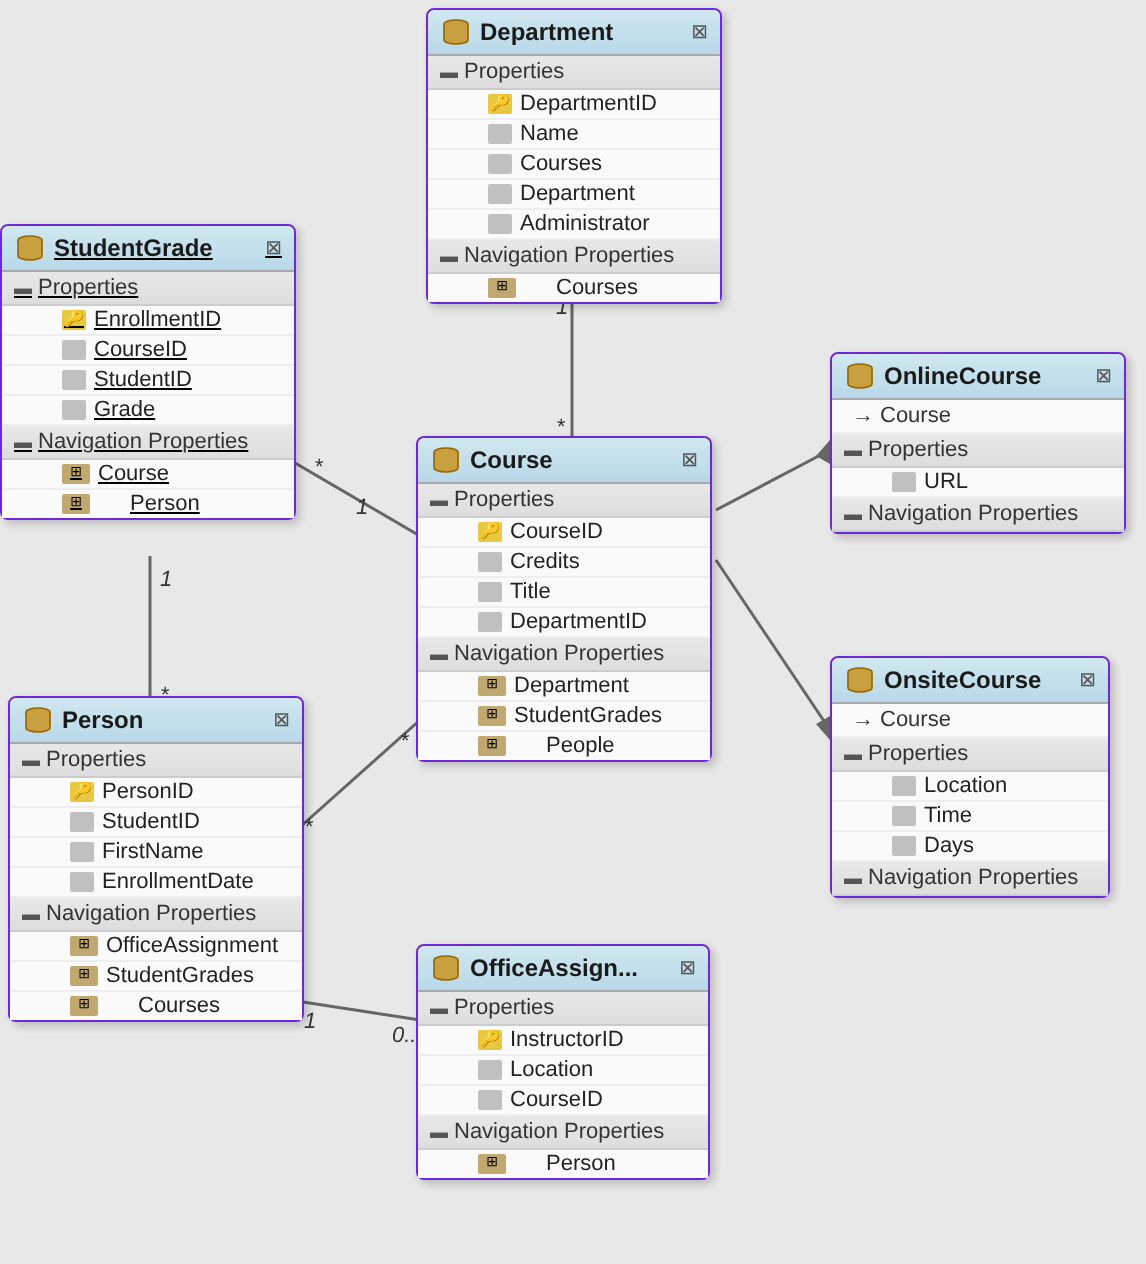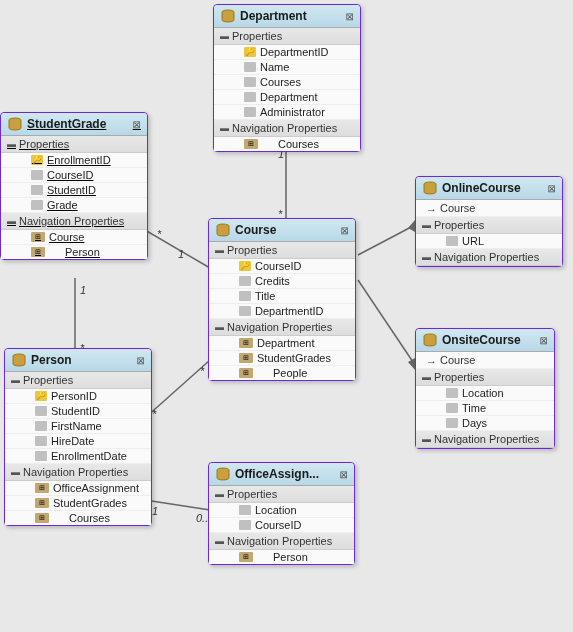--- a/index.html
+++ b/index.html
@@ -422,61 +422,61 @@
     <div class="entity-row">
       <span class="field-icon"></span>
       <span class="row-text">StudentID</span>
     </div>
     <div class="entity-row">
       <span class="field-icon"></span>
       <span class="row-text">FirstName</span>
     </div>
     <div class="entity-row">
       <span class="field-icon"></span>
-      <span class="row-text">HireDate</span>
-    </div>
-    <div class="entity-row">
-      <span class="field-icon"></span>
       <span class="row-text">EnrollmentDate</span>
     </div>
     <div class="section-header">
       <span class="minus">▬</span> Navigation Properties
     </div>
     <div class="entity-row">
       <span class="nav-icon">⊞</span>
       <span class="row-text">OfficeAssignment</span>
     </div>
     <div class="entity-row">
       <span class="nav-icon">⊞</span>
       <span class="row-text">StudentGrades</span>
     </div>
     <div class="entity-row">
       <span class="nav-icon">⊞</span>
       <span class="row-text">Courses</span>
     </div>
   </div>
 
-  <div class="entity-box" style="left:208px; top:462px; width:147px;">
+  <div class="entity-box" style="left:208px; top:472px; width:147px;">
     <div class="entity-header">
       <div class="entity-header-left">
         <div class="db-icon">
           <svg viewBox="0 0 14 14" fill="none">
               <ellipse cx="7" cy="3" rx="6" ry="2" fill="#c8a040" stroke="#996600" stroke-width="0.8"></ellipse>
               <path d="M1 3 v4 a6 2 0 0 0 12 0 V3" fill="#c8a040" stroke="#996600" stroke-width="0.8"></path>
               <path d="M1 7 v4 a6 2 0 0 0 12 0 V7" fill="#c8a040" stroke="#996600" stroke-width="0.8"></path>
             </svg>
         </div>
         <span class="entity-title">OfficeAssign...</span>
       </div>
       <span class="expand-icon">⊠</span>
     </div>
     <div class="section-header">
       <span class="minus">▬</span> Properties
     </div>
     <div class="entity-row">
+      <span class="key-icon"></span>
+      <span class="row-text">InstructorID</span>
+    </div>
+    <div class="entity-row">
       <span class="field-icon"></span>
       <span class="row-text">Location</span>
     </div>
     <div class="entity-row">
       <span class="field-icon"></span>
       <span class="row-text">CourseID</span>
     </div>
     <div class="section-header">
       <span class="minus">▬</span> Navigation Properties
     </div>

